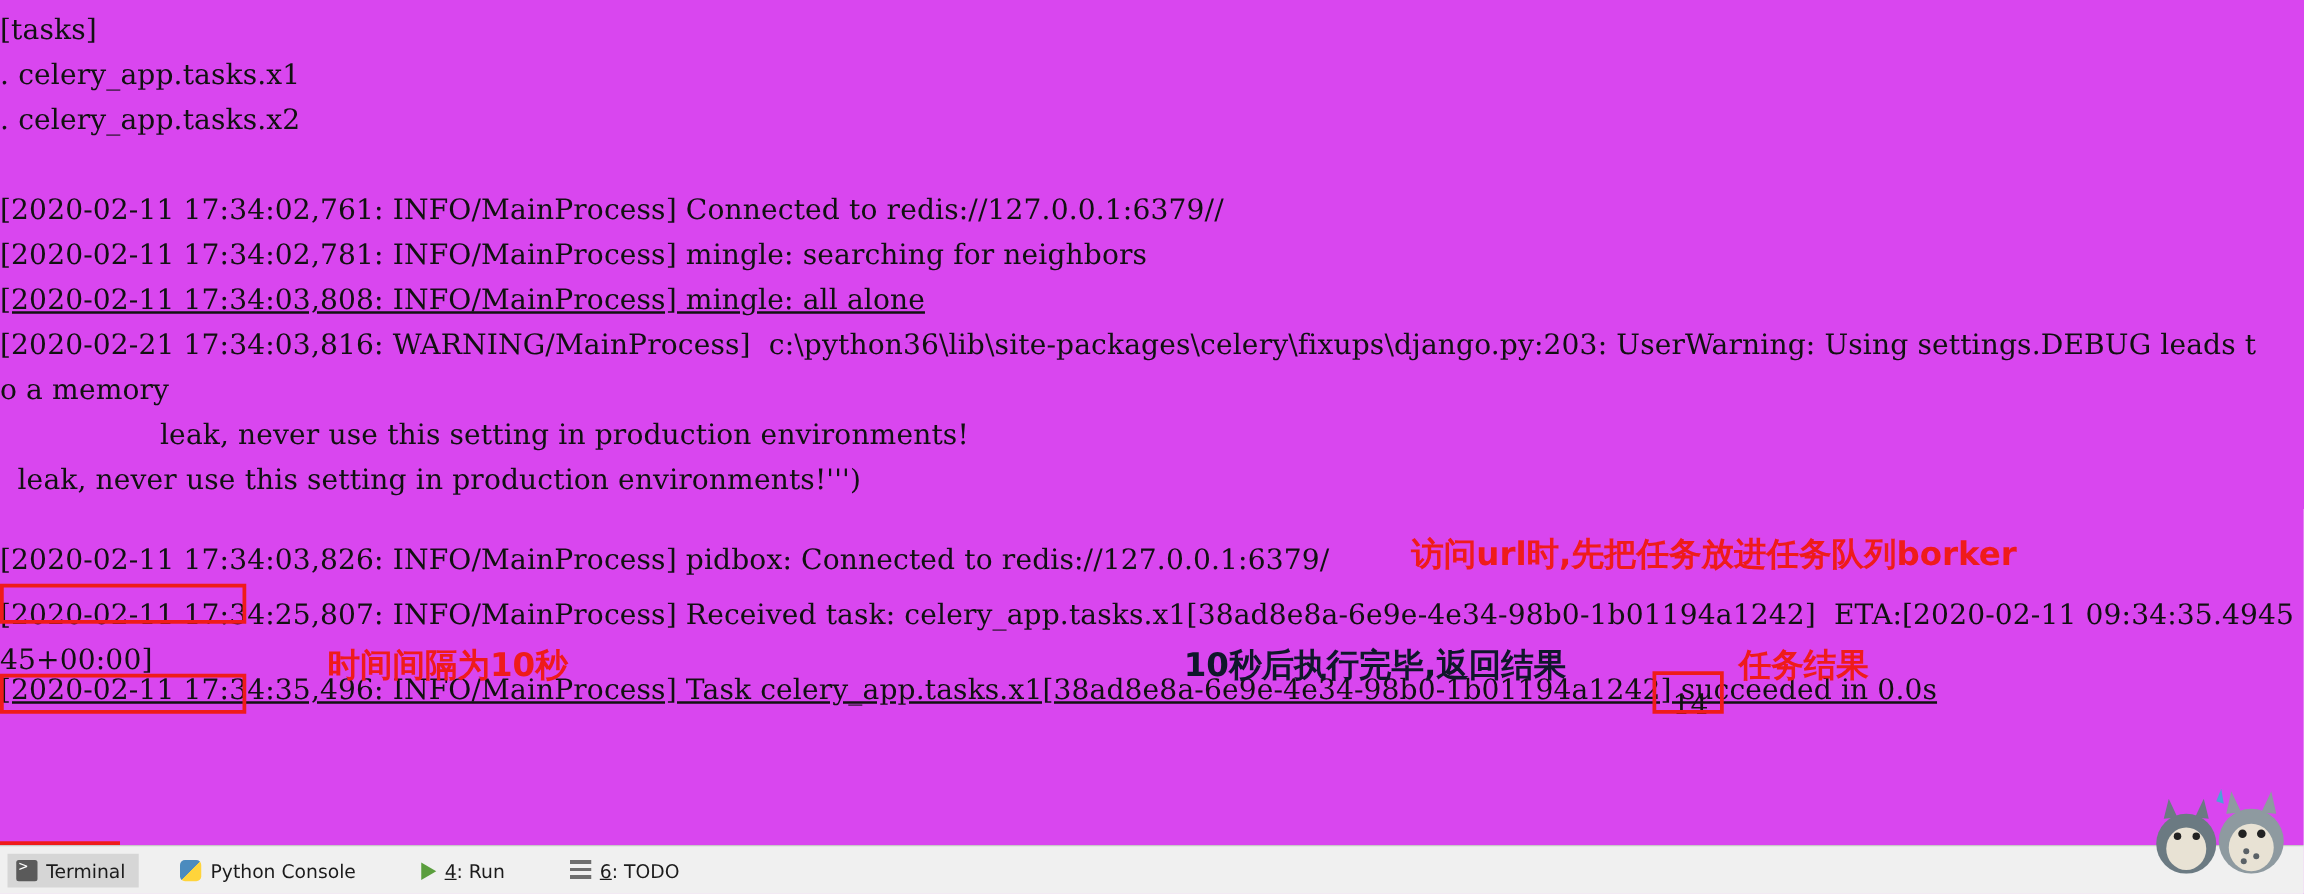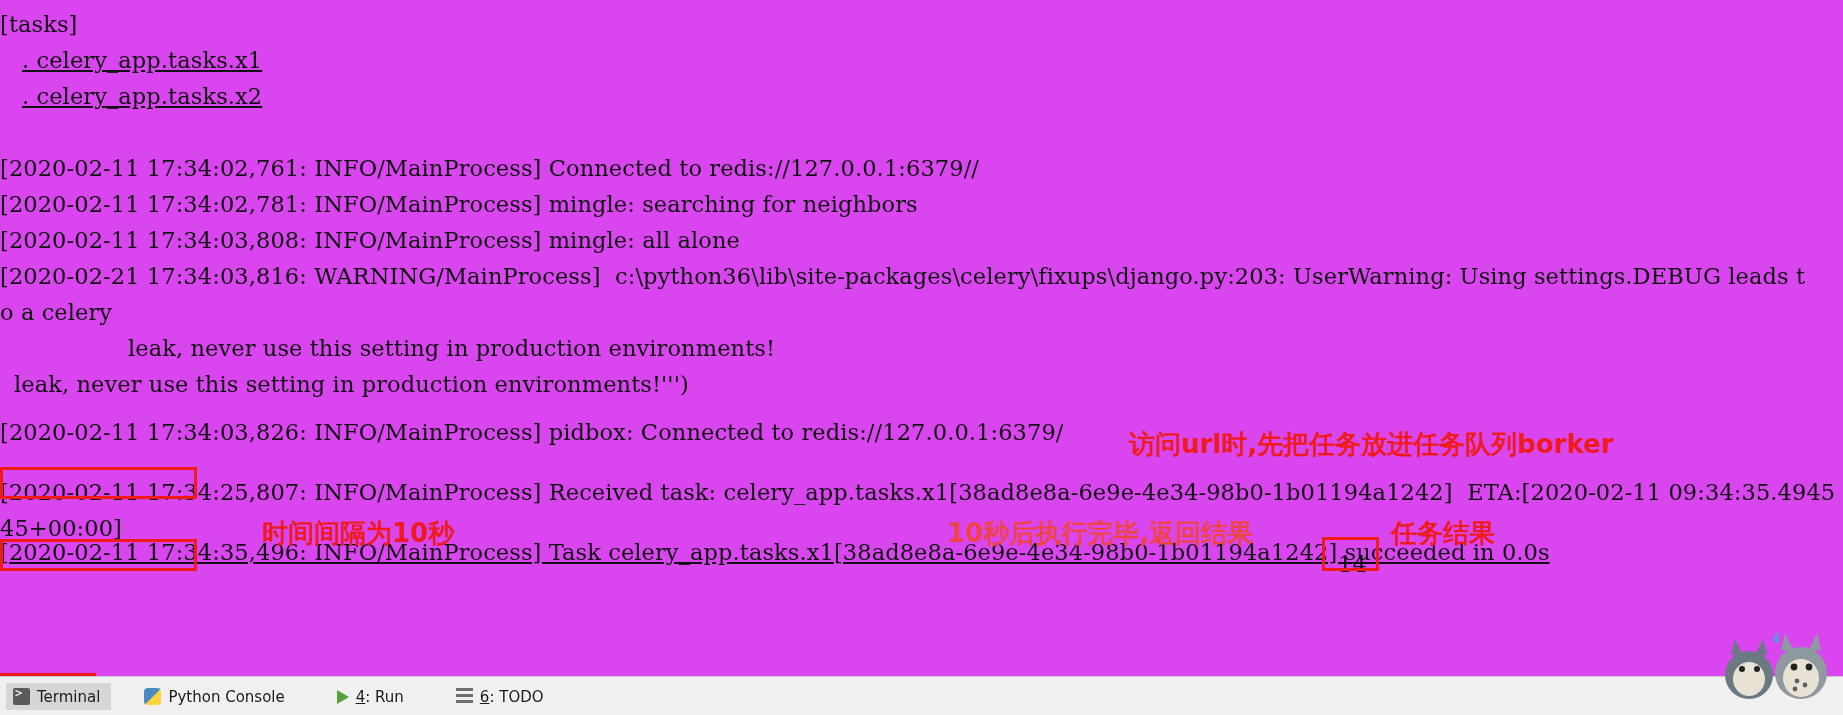--- a/index.html
+++ b/index.html
@@ -11,21 +11,21 @@
   #terminal{
     position:absolute;left:0;top:0;width:1843px;height:676px;
     background:#d946ef;overflow:hidden;
   }
   .line{
     position:absolute;left:0;
     font-family:"DejaVu Serif","Liberation Serif",serif;
     font-size:22.5px;line-height:36px;color:#111111;
     white-space:pre;letter-spacing:0.1px;
   }
-  .indent1{padding-left:22px;text-decoration:underline;}
+  .indent1{}
   .indent2{padding-left:128px;}
   .indent3{padding-left:14px;}
 
   
   .anno{
     position:absolute;
     font-family:"DejaVu Sans","Liberation Sans",sans-serif;
     font-size:26px;line-height:30px;font-weight:700;
     color:#ef1b1b;white-space:pre;
   }
@@ -78,36 +78,36 @@
 </style>
 </head>
 <body>
 
 <div id="terminal">
     <div class="line" style="top: 6px;">[tasks]</div>
     <div class="line indent1" style="top: 42px;">. celery_app.tasks.x1</div>
     <div class="line indent1" style="top: 78px;">. celery_app.tasks.x2</div>
     <div class="line" style="top: 150px;">[2020-02-11 17:34:02,761: INFO/MainProcess] Connected to redis://127.0.0.1:6379//</div>
     <div class="line" style="top: 186px;">[2020-02-11 17:34:02,781: INFO/MainProcess] mingle: searching for neighbors</div>
-    <div class="line" style="top: 222px;">[2020-02-11 17:34:03,808: INFO/MainProcess] mingle: all alone</div>
+    <div class="line" style="top: 222px; text-decoration: underline;">[2020-02-11 17:34:03,808: INFO/MainProcess] mingle: all alone</div>
     <div class="line" style="top: 258px;">[2020-02-21 17:34:03,816: WARNING/MainProcess]  c:\python36\lib\site-packages\celery\fixups\django.py:203: UserWarning: Using settings.DEBUG leads t</div>
-    <div class="line" style="top: 294px;">o a celery</div>
+    <div class="line" style="top: 294px;">o a memory</div>
     <div class="line indent2" style="top: 330px;">leak, never use this setting in production environments!</div>
     <div class="line indent3" style="top: 366px;">leak, never use this setting in production environments!''')</div>
-    <div class="line" style="top: 414px; text-align: right;">[2020-02-11 17:34:03,826: INFO/MainProcess] pidbox: Connected to redis://127.0.0.1:6379/</div>
+    <div class="line" style="top: 430px; text-align: right;">[2020-02-11 17:34:03,826: INFO/MainProcess] pidbox: Connected to redis://127.0.0.1:6379/</div>
     <div class="line" style="top: 474px;">[2020-02-11 17:34:25,807: INFO/MainProcess] Received task: celery_app.tasks.x1[38ad8e8a-6e9e-4e34-98b0-1b01194a1242]  ETA:[2020-02-11 09:34:35.4945</div>
     <div class="line" style="top: 510px;">45+00:00]</div>
     <div class="line" style="top: 534px; text-decoration: underline;">[2020-02-11 17:34:35,496: INFO/MainProcess] Task celery_app.tasks.x1[38ad8e8a-6e9e-4e34-98b0-1b01194a1242] succeeded in 0.0s</div>
     <div class="line" style="top: 546px; left: 1338px;">14</div>
   </div>
 
 <div id="annotation-layer">
     <div class="anno" style="left: 1129px; top: 429px; color: rgb(239, 27, 27);">访问url时,先把任务放进任务队列borker</div>
     <div class="anno" style="left: 262px; top: 518px; color: rgb(239, 27, 27);">时间间隔为10秒</div>
-    <div class="anno" style="left: 947px; top: 518px; color: #ef4444;">10秒后执行完毕,返回结果</div>
+    <div class="anno" style="left: 947px; top: 518px; color: #0f172a;">10秒后执行完毕,返回结果</div>
     <div class="anno" style="left: 1391px; top: 518px; color: rgb(239, 27, 27);">任务结果</div>
     <div class="redbox" style="left: 0px; top: 467px; width: 197px; height: 32px; border-color: rgb(239, 27, 27);"></div>
     <div class="redbox" style="left: 0px; top: 539px; width: 197px; height: 32px; border-color: rgb(239, 27, 27);"></div>
     <div class="redbox" style="left: 1322px; top: 537px; width: 57px; height: 34px; border-color: rgb(239, 27, 27);"></div>
     <div class="redbox" style="left: 0px; top: 673px; width: 96px; height: 40px; border-color: rgb(239, 27, 27);"></div>
   </div>
 
 <div id="statusbar">
     <div class="tab active" style="margin-left: 6px;">
       <span class="tab-icon ico-terminal"></span>

